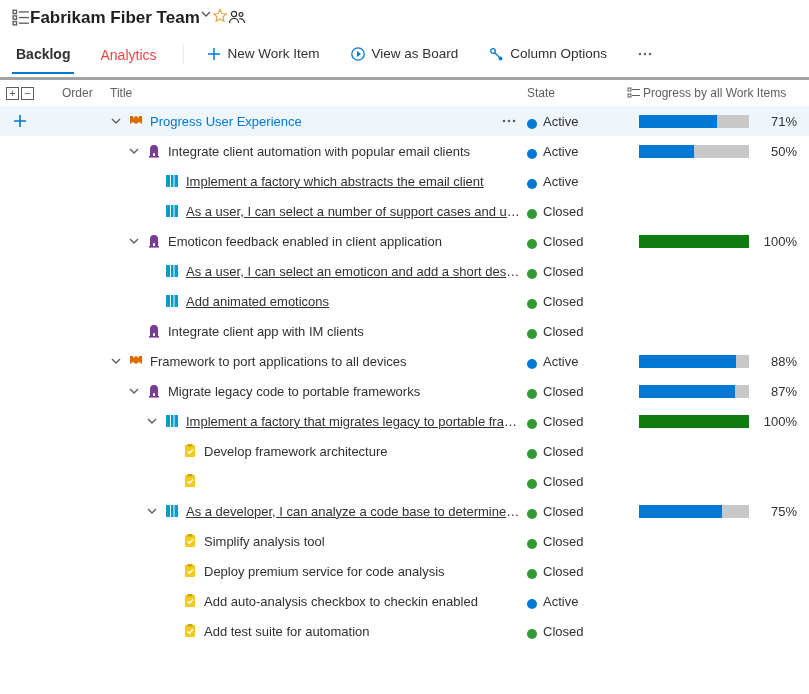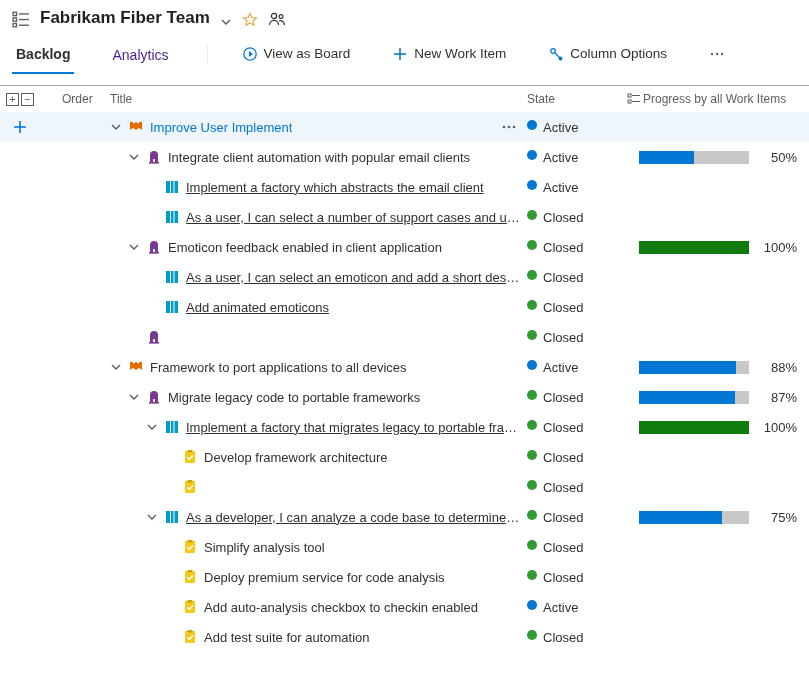--- a/index.html
+++ b/index.html
@@ -7,50 +7,49 @@
     margin: 0;
     font-family: "Segoe UI", Arial, sans-serif;
     font-size: 13px;
     color: #323130;
     background: #fff;
     width: 809px;
   }
   
   .header {
     display: flex;
-    align-items: flex-end;
-    gap: 10px;
+    align-items: flex-start;
     padding: 8px 12px 4px 12px;
   }
   .header .logo-icon svg { width: 18px; height: 18px; display:block; }
   .header .team-name {
     font-size: 17px;
     font-weight: 600;
     color: #201f1e;
   }
   .header .chevron-down svg { width: 12px; height: 12px; }
   .header .star-icon { color: #e8a33d; }
   .header .star-icon svg { width: 16px; height: 16px; }
   .header .people-icon svg { width: 18px; height: 18px; }
   .icon-btn { display:inline-flex; align-items:center; justify-content:center; cursor:pointer; }
 
   
   .tab-row {
     display: flex;
     align-items: center;
-    padding: 8px 12px 12px 12px;
-    gap: 16px;
-    border-bottom: 1px solid #a3a3a3;
+    padding: 8px 12px 4px 12px;
+    gap: 4px;
+    border-bottom: 3px solid #a3a3a3;
   }
   .tab {
     padding: 6px 4px 10px 4px;
     margin-right: 18px;
     font-size: 14px;
     cursor: pointer;
-    color: #4c1d95;
+    color: #ef4444;
   }
   .tab.active {
     color: #323130;
     font-weight:600;
     border-bottom: 2px solid #0078d4;
     margin-bottom: -1px;
   }
   .toolbar-sep {
     width: 1px;
     height: 20px;
@@ -112,21 +111,21 @@
     text-overflow: ellipsis;
   }
   .title-text.link { color:#0078d4; cursor:pointer; }
   .expander { width:12px; flex:0 0 12px; display:inline-flex; justify-content:center;}
   .expander svg { width:10px; height:10px; color:#605e5c;}
   .wi-icon { width:16px; height:16px; flex:0 0 16px; display:inline-flex;}
   .wi-icon svg { width:16px; height:16px;}
   .row-actions { margin-left:auto; padding-right:4px; color:#605e5c;}
   .row-actions svg { width:16px; height:16px;}
 
-  .state-cell { display:flex; align-items:flex-start; gap:6px;}
+  .state-cell { display:flex; align-items:flex-end; gap:6px;}
   .state-dot { width:10px; height:10px; border-radius:50%; }
   .state-dot.active { background:#0078d4;}
   .state-dot.closed { background:#339933;}
   .state-dot.new { background:#a0a0a0;}
 
   .progress-cell {
     display:flex;
     align-items:center;
     gap:10px;
     justify-content:flex-end;
@@ -183,30 +182,30 @@
     </svg>
   </span>
 </div>
 
 <div class="tab-row">
   <div class="tab active">Backlog</div>
   <div class="tab">Analytics</div>
   <div class="toolbar-sep"></div>
   <div class="cmd">
     <svg viewBox="0 0 16 16">
+        <path d="M8 2v12M2 8h12" stroke="#0078d4" stroke-width="1.5"></path>
+      </svg>
+    <span>New Work Item</span>
+  </div>
+  <div class="cmd">
+    <svg viewBox="0 0 16 16">
         <circle cx="8" cy="8" r="6.2" fill="none" stroke="#0078d4" stroke-width="1.3"></circle>
         <path d="M7 5l4 3-4 3z" fill="#0078d4"></path>
       </svg>
     <span>View as Board</span>
-  </div>
-  <div class="cmd">
-    <svg viewBox="0 0 16 16">
-        <path d="M8 2v12M2 8h12" stroke="#0078d4" stroke-width="1.5"></path>
-      </svg>
-    <span>New Work Item</span>
   </div>
   <div class="cmd">
     <svg viewBox="0 0 16 16" fill="none" stroke="#0078d4" stroke-width="1.3">
         <circle cx="5" cy="5" r="2.3"></circle>
         <path d="M7 7l6 6"></path>
         <circle cx="12.5" cy="12.5" r="1.3" fill="#0078d4"></circle>
       </svg>
     <span>Column Options</span>
   </div>
   <div class="cmd more">
@@ -253,32 +252,38 @@
         <span class="expander">
           <svg viewBox="0 0 10 10">
             <path d="M1 3l4 4 4-4" fill="none" stroke="#605e5c" stroke-width="1.4"></path>
           </svg>
         </span>
         <span class="wi-icon">
           <svg viewBox="0 0 16 16">
             <path d="M2 3h3v2l3-2 3 2V3h3v8l-3-2-3 2-3-2-3 2z" fill="#e06c00"></path>
           </svg>
         </span>
-        <span class="title-text link">Improve User Implement</span>
+        <span class="title-text link">Progress User Experience</span>
         <span class="row-actions icon-btn">
           <svg viewBox="0 0 16 16">
             <circle cx="3" cy="8" r="1.3" fill="#605e5c"></circle>
             <circle cx="8" cy="8" r="1.3" fill="#605e5c"></circle>
             <circle cx="13" cy="8" r="1.3" fill="#605e5c"></circle>
           </svg>
         </span>
       </div>
       <div class="state-cell">
         <span class="state-dot active"></span>
         <span>Active</span>
+      </div>
+      <div class="progress-cell">
+        <div class="bar">
+          <div class="fill blue" style="width: 71%;"></div>
+        </div>
+        <span class="pct">71%</span>
       </div>
     </div>
     <div class="row indent-1">
       <div class="plus-col"></div>
       <div></div>
       <div></div>
       <div class="title-cell">
         <span class="expander">
           <svg viewBox="0 0 10 10">
             <path d="M1 3l4 4 4-4" fill="none" stroke="#605e5c" stroke-width="1.4"></path>
@@ -421,20 +426,21 @@
       <div></div>
       <div></div>
       <div class="title-cell">
         <span class="expander"></span>
         <span class="wi-icon">
           <svg viewBox="0 0 16 16">
             <path d="M4 13V6a4 4 0 0 1 8 0v7H9v-2a1 1 0 0 0-2 0v2z" fill="#773b93"></path>
             <rect x="3" y="13" width="10" height="1.6" fill="#773b93"></rect>
           </svg>
         </span>
+        <span class="title-text">Integrate client app with IM clients</span>
       </div>
       <div class="state-cell">
         <span class="state-dot closed"></span>
         <span>Closed</span>
       </div>
       <div class="progress-cell"></div>
     </div>
     <div class="row indent-0">
       <div class="plus-col"></div>
       <div></div>

